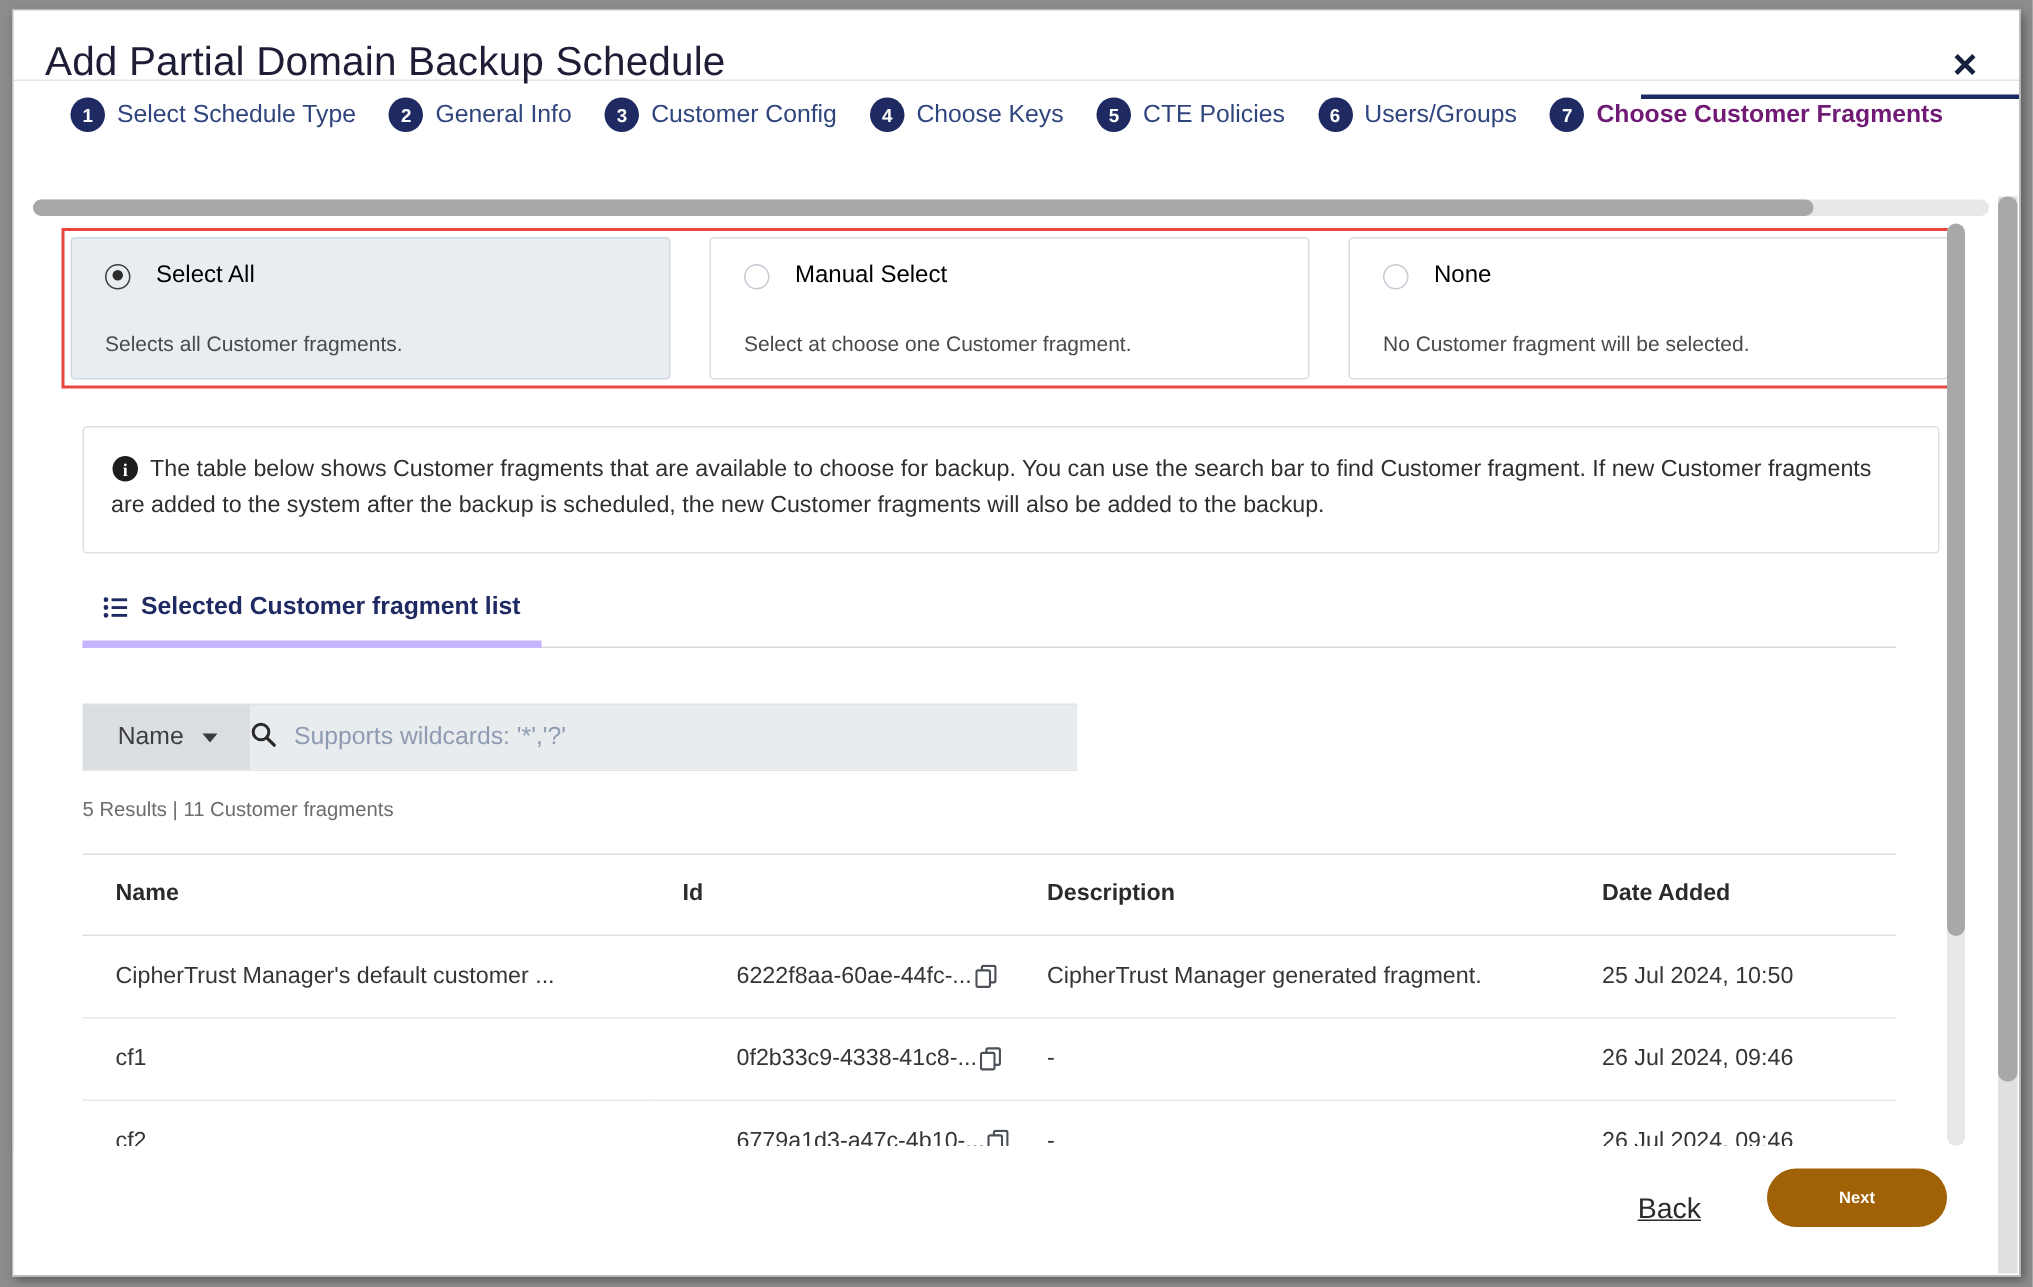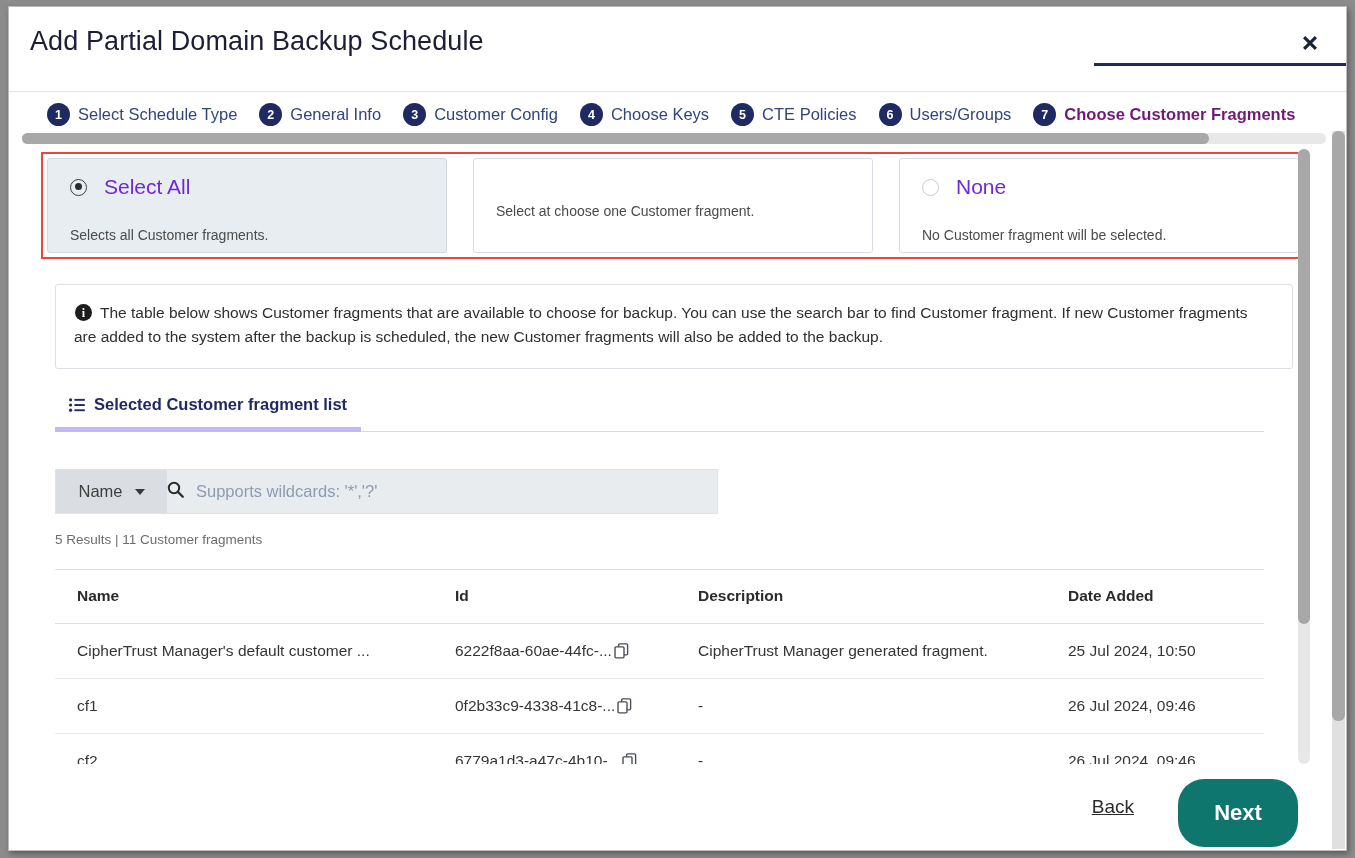--- a/index.html
+++ b/index.html
@@ -18,21 +18,21 @@
     width: 1339px; height: 845px;
     background: #ffffff;
     border: 1px solid #bdbdbd;
     box-shadow: 2px 3px 6px rgba(0,0,0,.35);
     overflow: hidden;
   }
 
   
   .hdr {
     position: relative;
-    height: 85px;
+    height: 47px;
     border-bottom: 1px solid #e3e3e6;
   }
   .hdr-title {
     position: absolute;
     left: 21px; top: 19px;
     font-size: 27px;
     color: #1d1d35;
     font-weight: 400;
     letter-spacing: .1px;
     white-space: nowrap;
@@ -144,21 +144,21 @@
   }
   .radio-dot.off { border-color: #c6ccd3; }
   .radio-dot.on::after {
     content: "";
     position: absolute;
     left: 3.5px; top: 3.5px;
     width: 7px; height: 7px;
     border-radius: 50%;
     background: #2c2c2c;
   }
-  .radio-title { font-size: 21px; color: #6d28d9; }
+  .radio-title { font-size: 16px; color: #000000; }
   .radio-desc {
     margin-top: 28px;
     margin-left: 0px;
     font-size: 14px;
     color: #4a4a4a;
   }
   .radio-card.selected .radio-desc { margin-left: 0; }
 
   
   .info-box {
@@ -278,21 +278,21 @@
     font-size: 15.5px;
     color: #353535;
     padding: 18px 0 18px 22px;
     border-bottom: 1px solid #e6e8ea;
     white-space: nowrap;
   }
   .col-name  { width: 378px; }
   .col-id    { width: 243px; }
   .col-desc  { width: 370px; }
   .col-date  { width: 218px; }
-  .id-cell { display: flex; align-items: center; gap: 2px; }
+  .id-cell { display: flex; align-items: center; gap: 2px; margin-left: 36px; }
   .copy-icon { cursor: pointer; color: #4a4f58; display: flex; flex: none; }
 
   
   .clip-row td {
     padding-top: 18px; padding-bottom: 18px;
     border-bottom: none;
   }
 
   
   .vscroll-inner {
@@ -330,25 +330,25 @@
     position: absolute;
     right: 188px; top: 31px;
     font-size: 19px;
     color: #2b2b2b;
     text-decoration: underline;
     cursor: pointer;
   }
   .next-btn {
     position: absolute;
     right: 24px; top: 14px;
-    width: 120px; height: 68px;
+    width: 120px; height: 39px;
     border-radius: 26px;
-    background: #0f766e;
+    background: #a16207;
     color: #ffffff;
-    font-size: 22px;
+    font-size: 11px;
     font-weight: 700;
     border: none;
     cursor: pointer;
     font-family: "Liberation Sans", sans-serif;
   }
 </style>
 </head>
 <body>
 
 <div class="modal">
@@ -406,20 +406,24 @@
 
       <div class="radio-card selected">
         <div class="radio-row">
           <span class="radio-dot on"></span>
           <span class="radio-title">Select All</span>
         </div>
         <div class="radio-desc">Selects all Customer fragments.</div>
       </div>
 
       <div class="radio-card">
+        <div class="radio-row">
+          <span class="radio-dot off"></span>
+          <span class="radio-title">Manual Select</span>
+        </div>
         <div class="radio-desc">Select at choose one Customer fragment.</div>
       </div>
 
       <div class="radio-card">
         <div class="radio-row">
           <span class="radio-dot off"></span>
           <span class="radio-title">None</span>
         </div>
         <div class="radio-desc">No Customer fragment will be selected.</div>
       </div>

